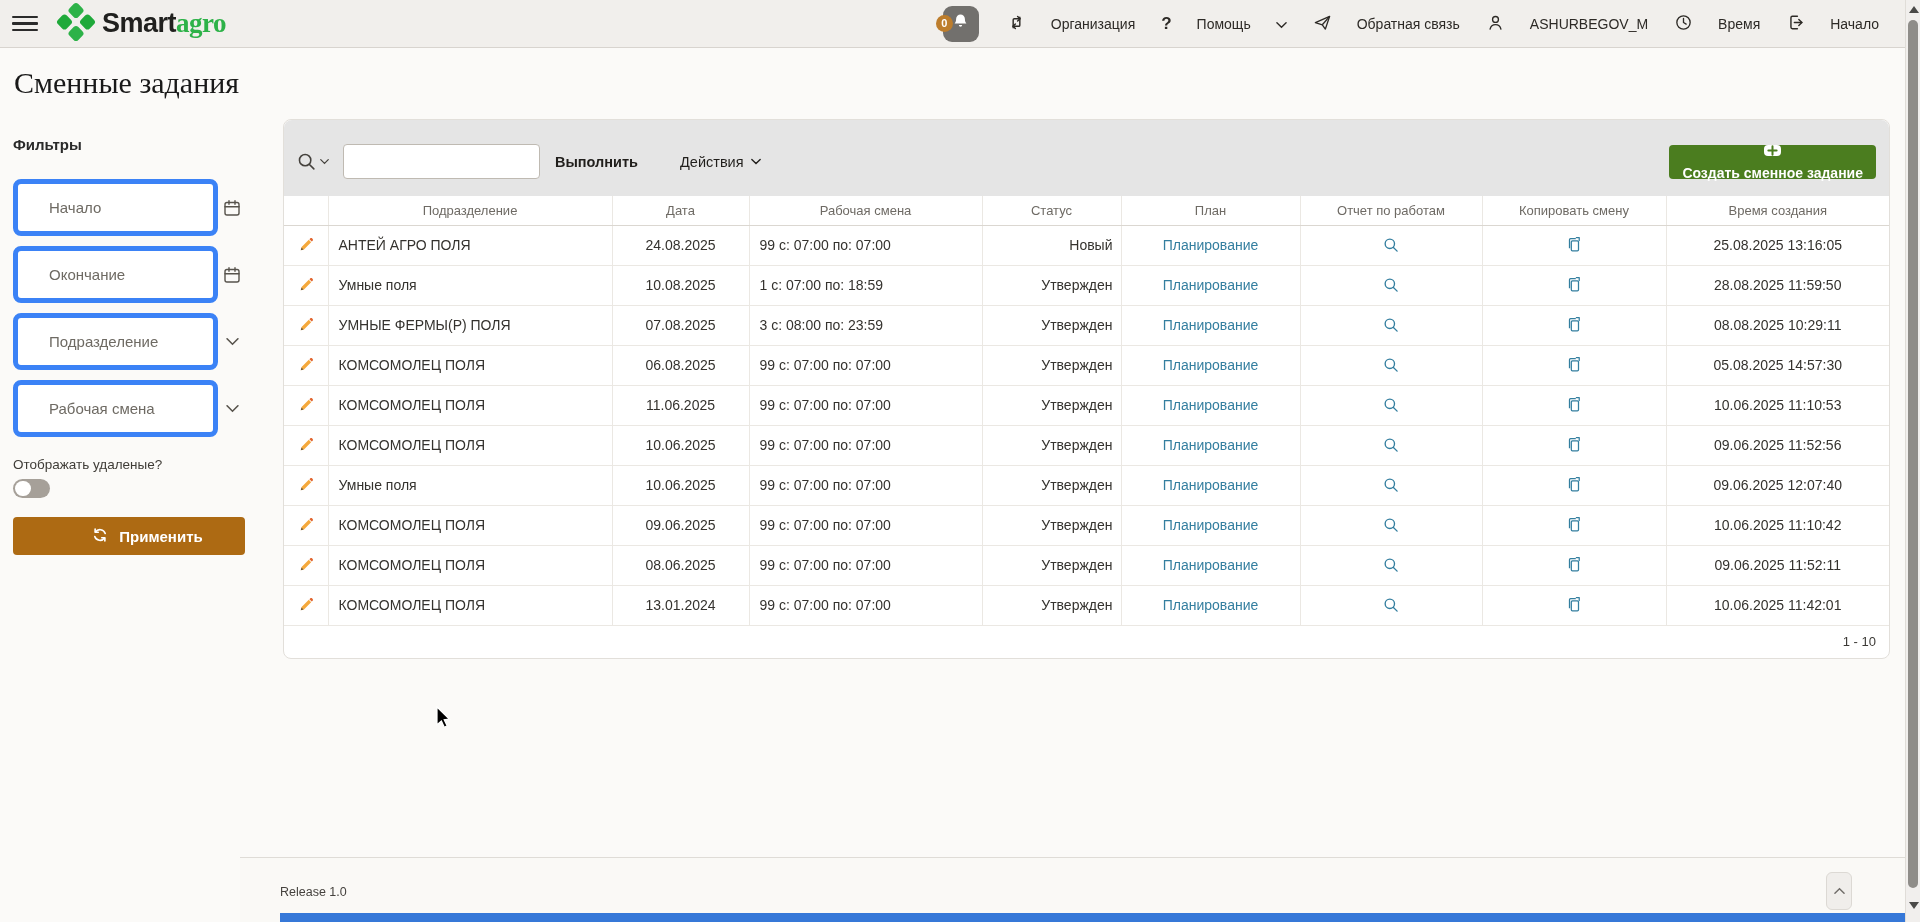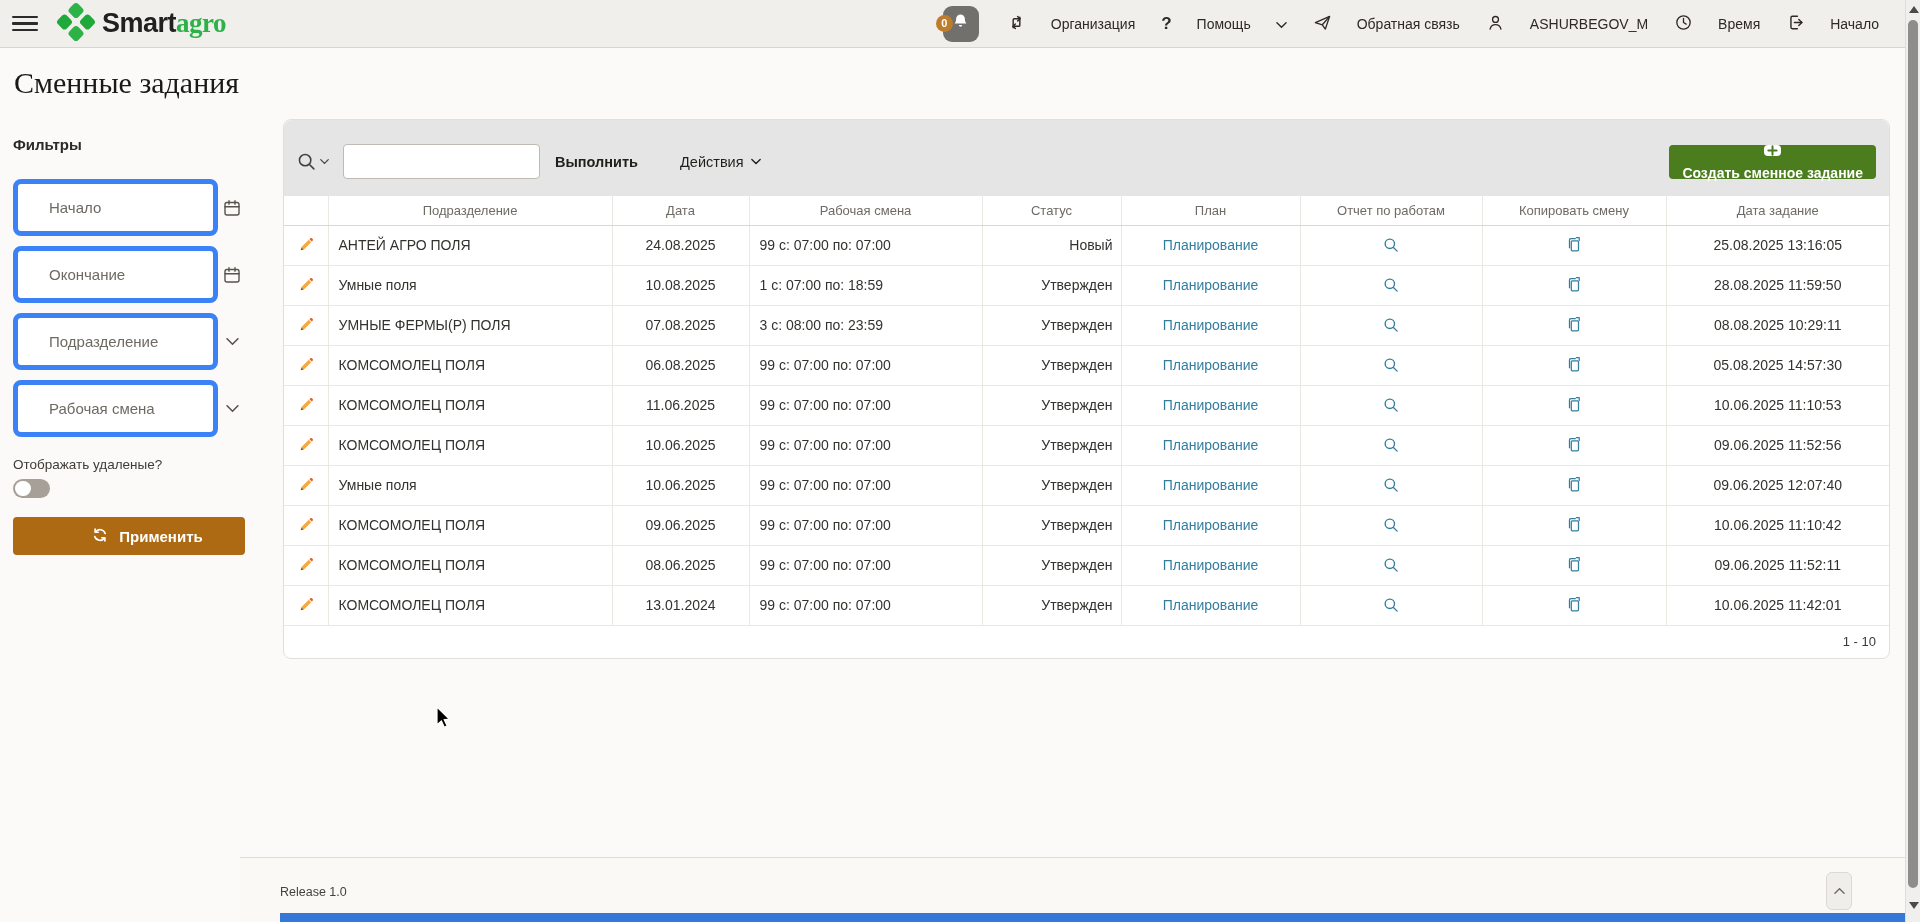--- a/index.html
+++ b/index.html
@@ -319,21 +319,21 @@
     <thead>
       <tr>
         <th></th>
         <th>Подразделение</th>
         <th>Дата</th>
         <th>Рабочая смена</th>
         <th>Статус</th>
         <th>План</th>
         <th>Отчет по работам</th>
         <th>Копировать смену</th>
-        <th>Дата задание</th>
+        <th>Время создания</th>
       </tr>
     </thead>
     <tbody id="table-body">
   <tr>
     <td class="c-edit">
       <span class="icon-btn">
         <svg width="18" height="18" viewBox="0 0 20 20">
           <path d="M4.2 15.8l.9-3.5 8-8 2.6 2.6-8 8-3.5.9z" fill="#f5a93c"></path>
           <path d="M13.8 3.6l1-1c.5-.5 1.4-.5 1.9 0l.7.7c.5.5.5 1.4 0 1.9l-1 1-2.6-2.6z" fill="#e2652f"></path>
           <path d="M4.2 15.8l.8-3.1 2.3 2.3-3.1.8z" fill="#6b5b3f"></path>

